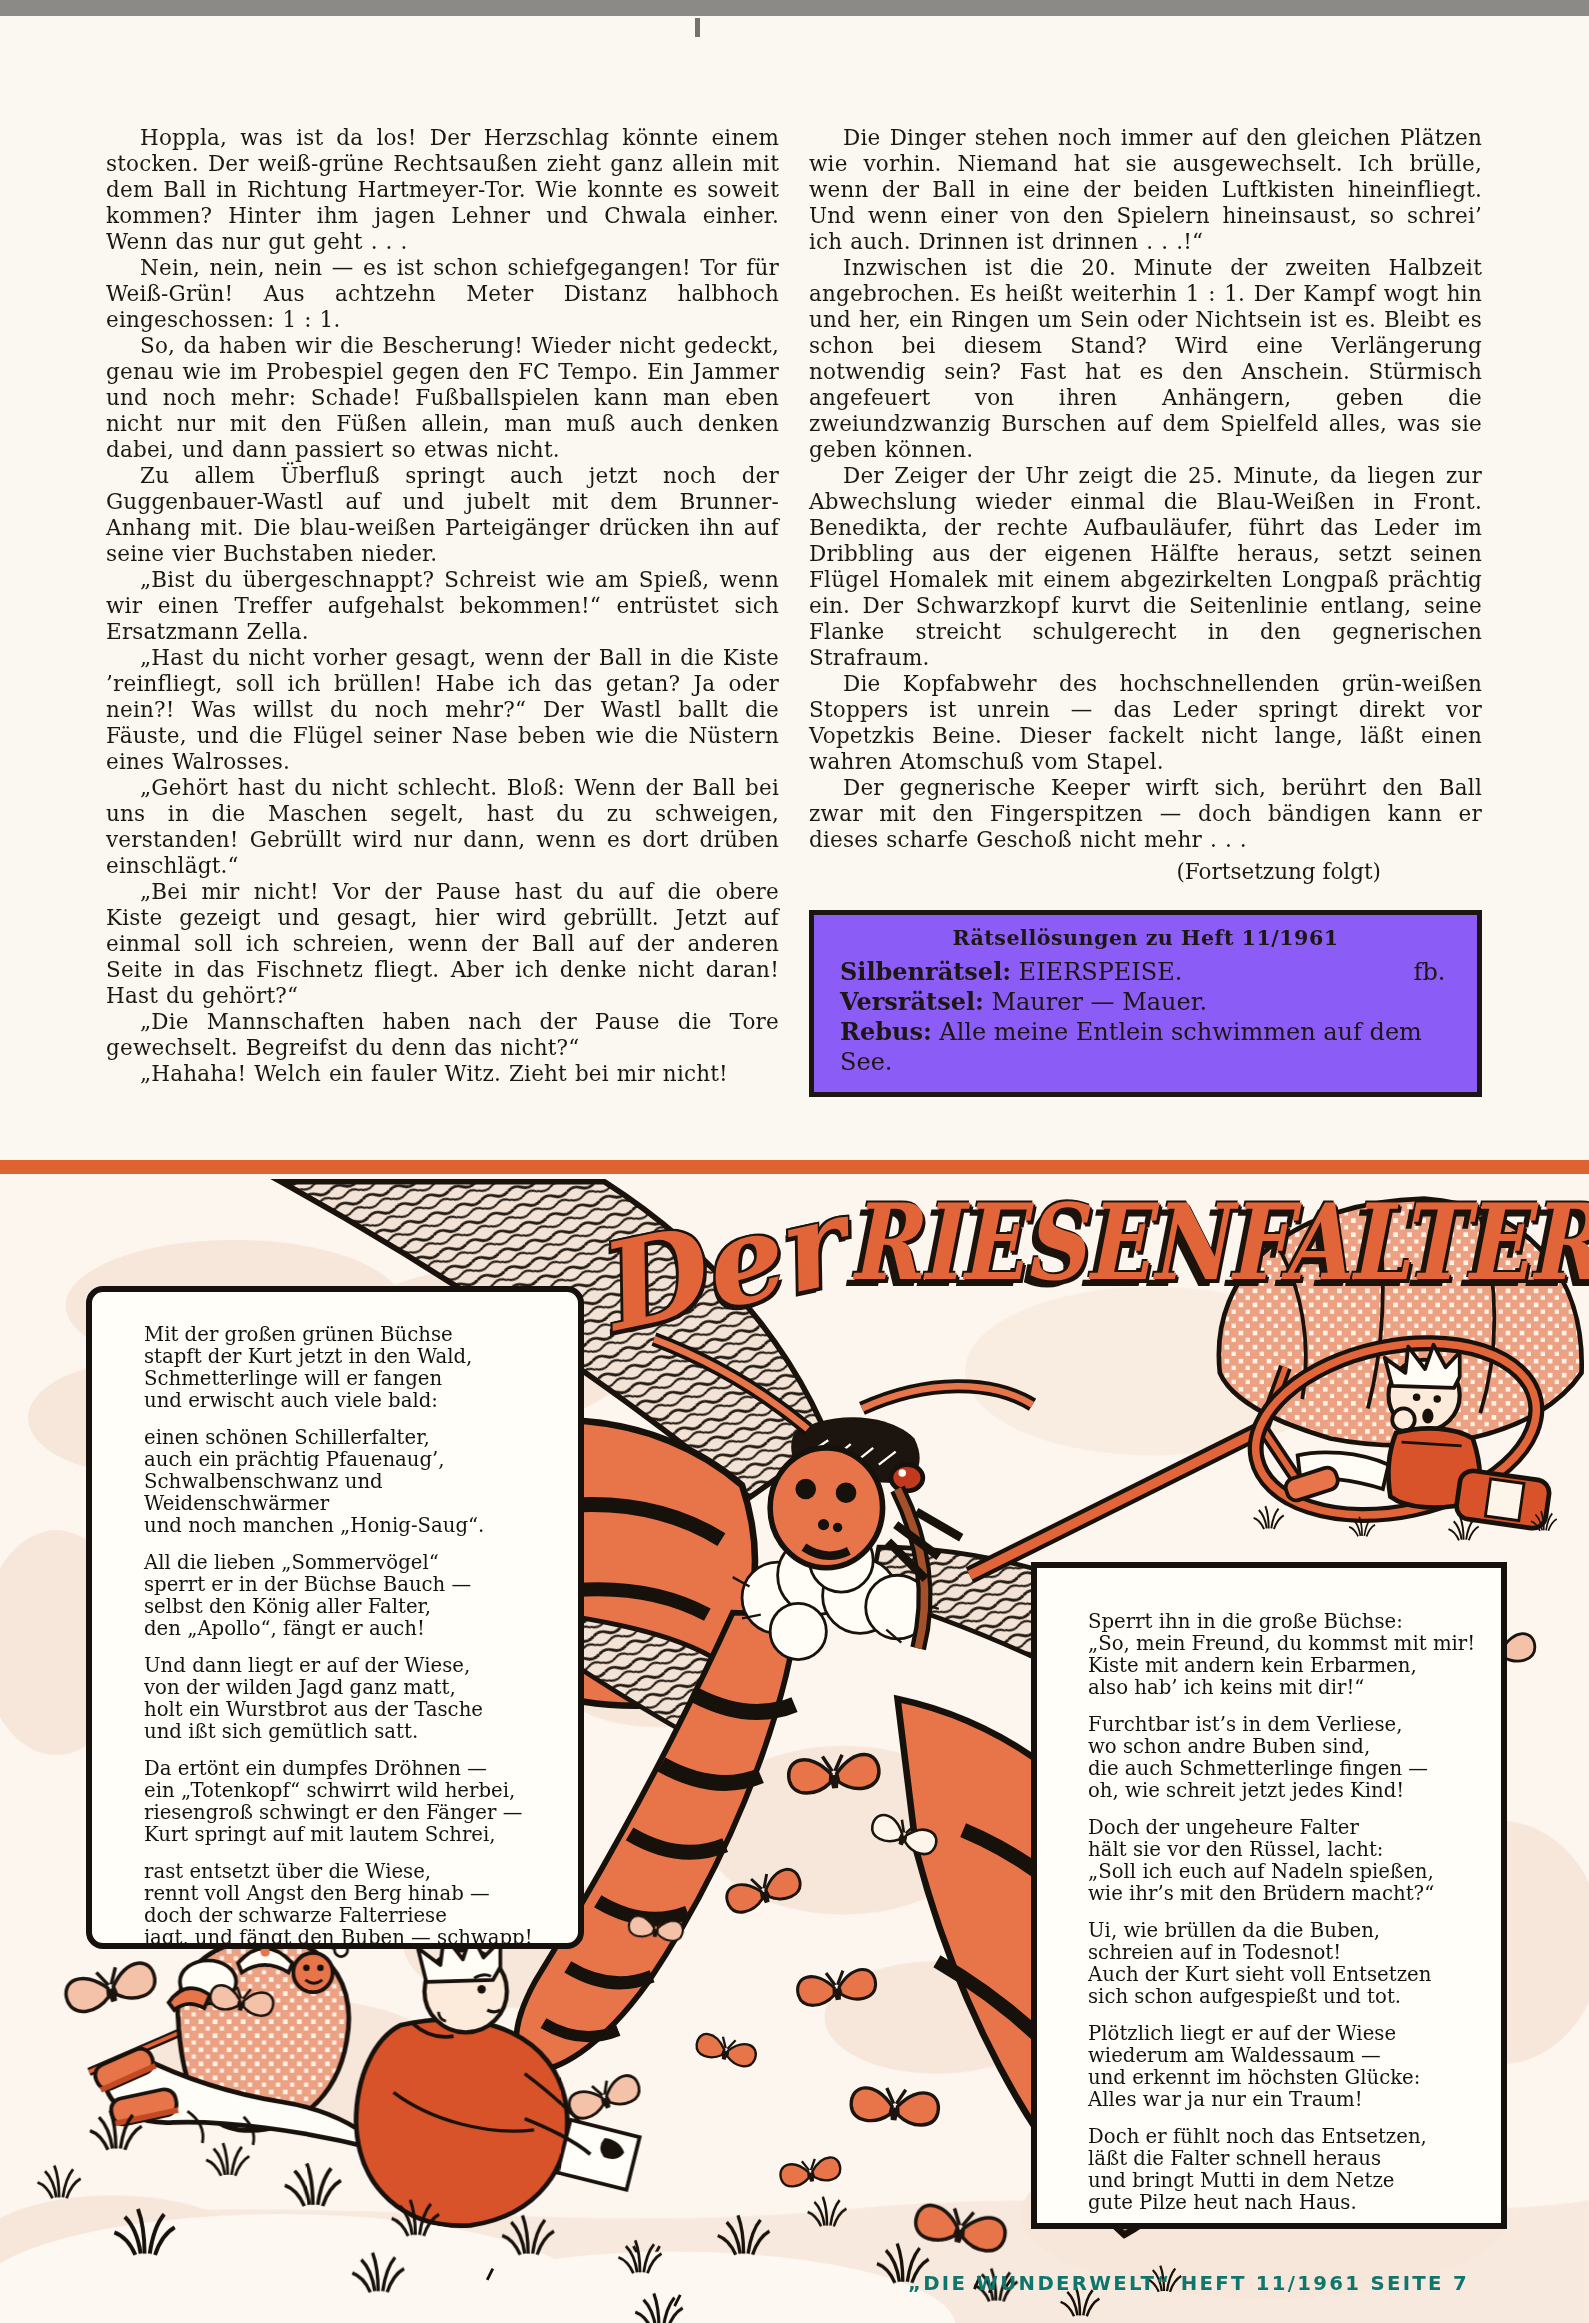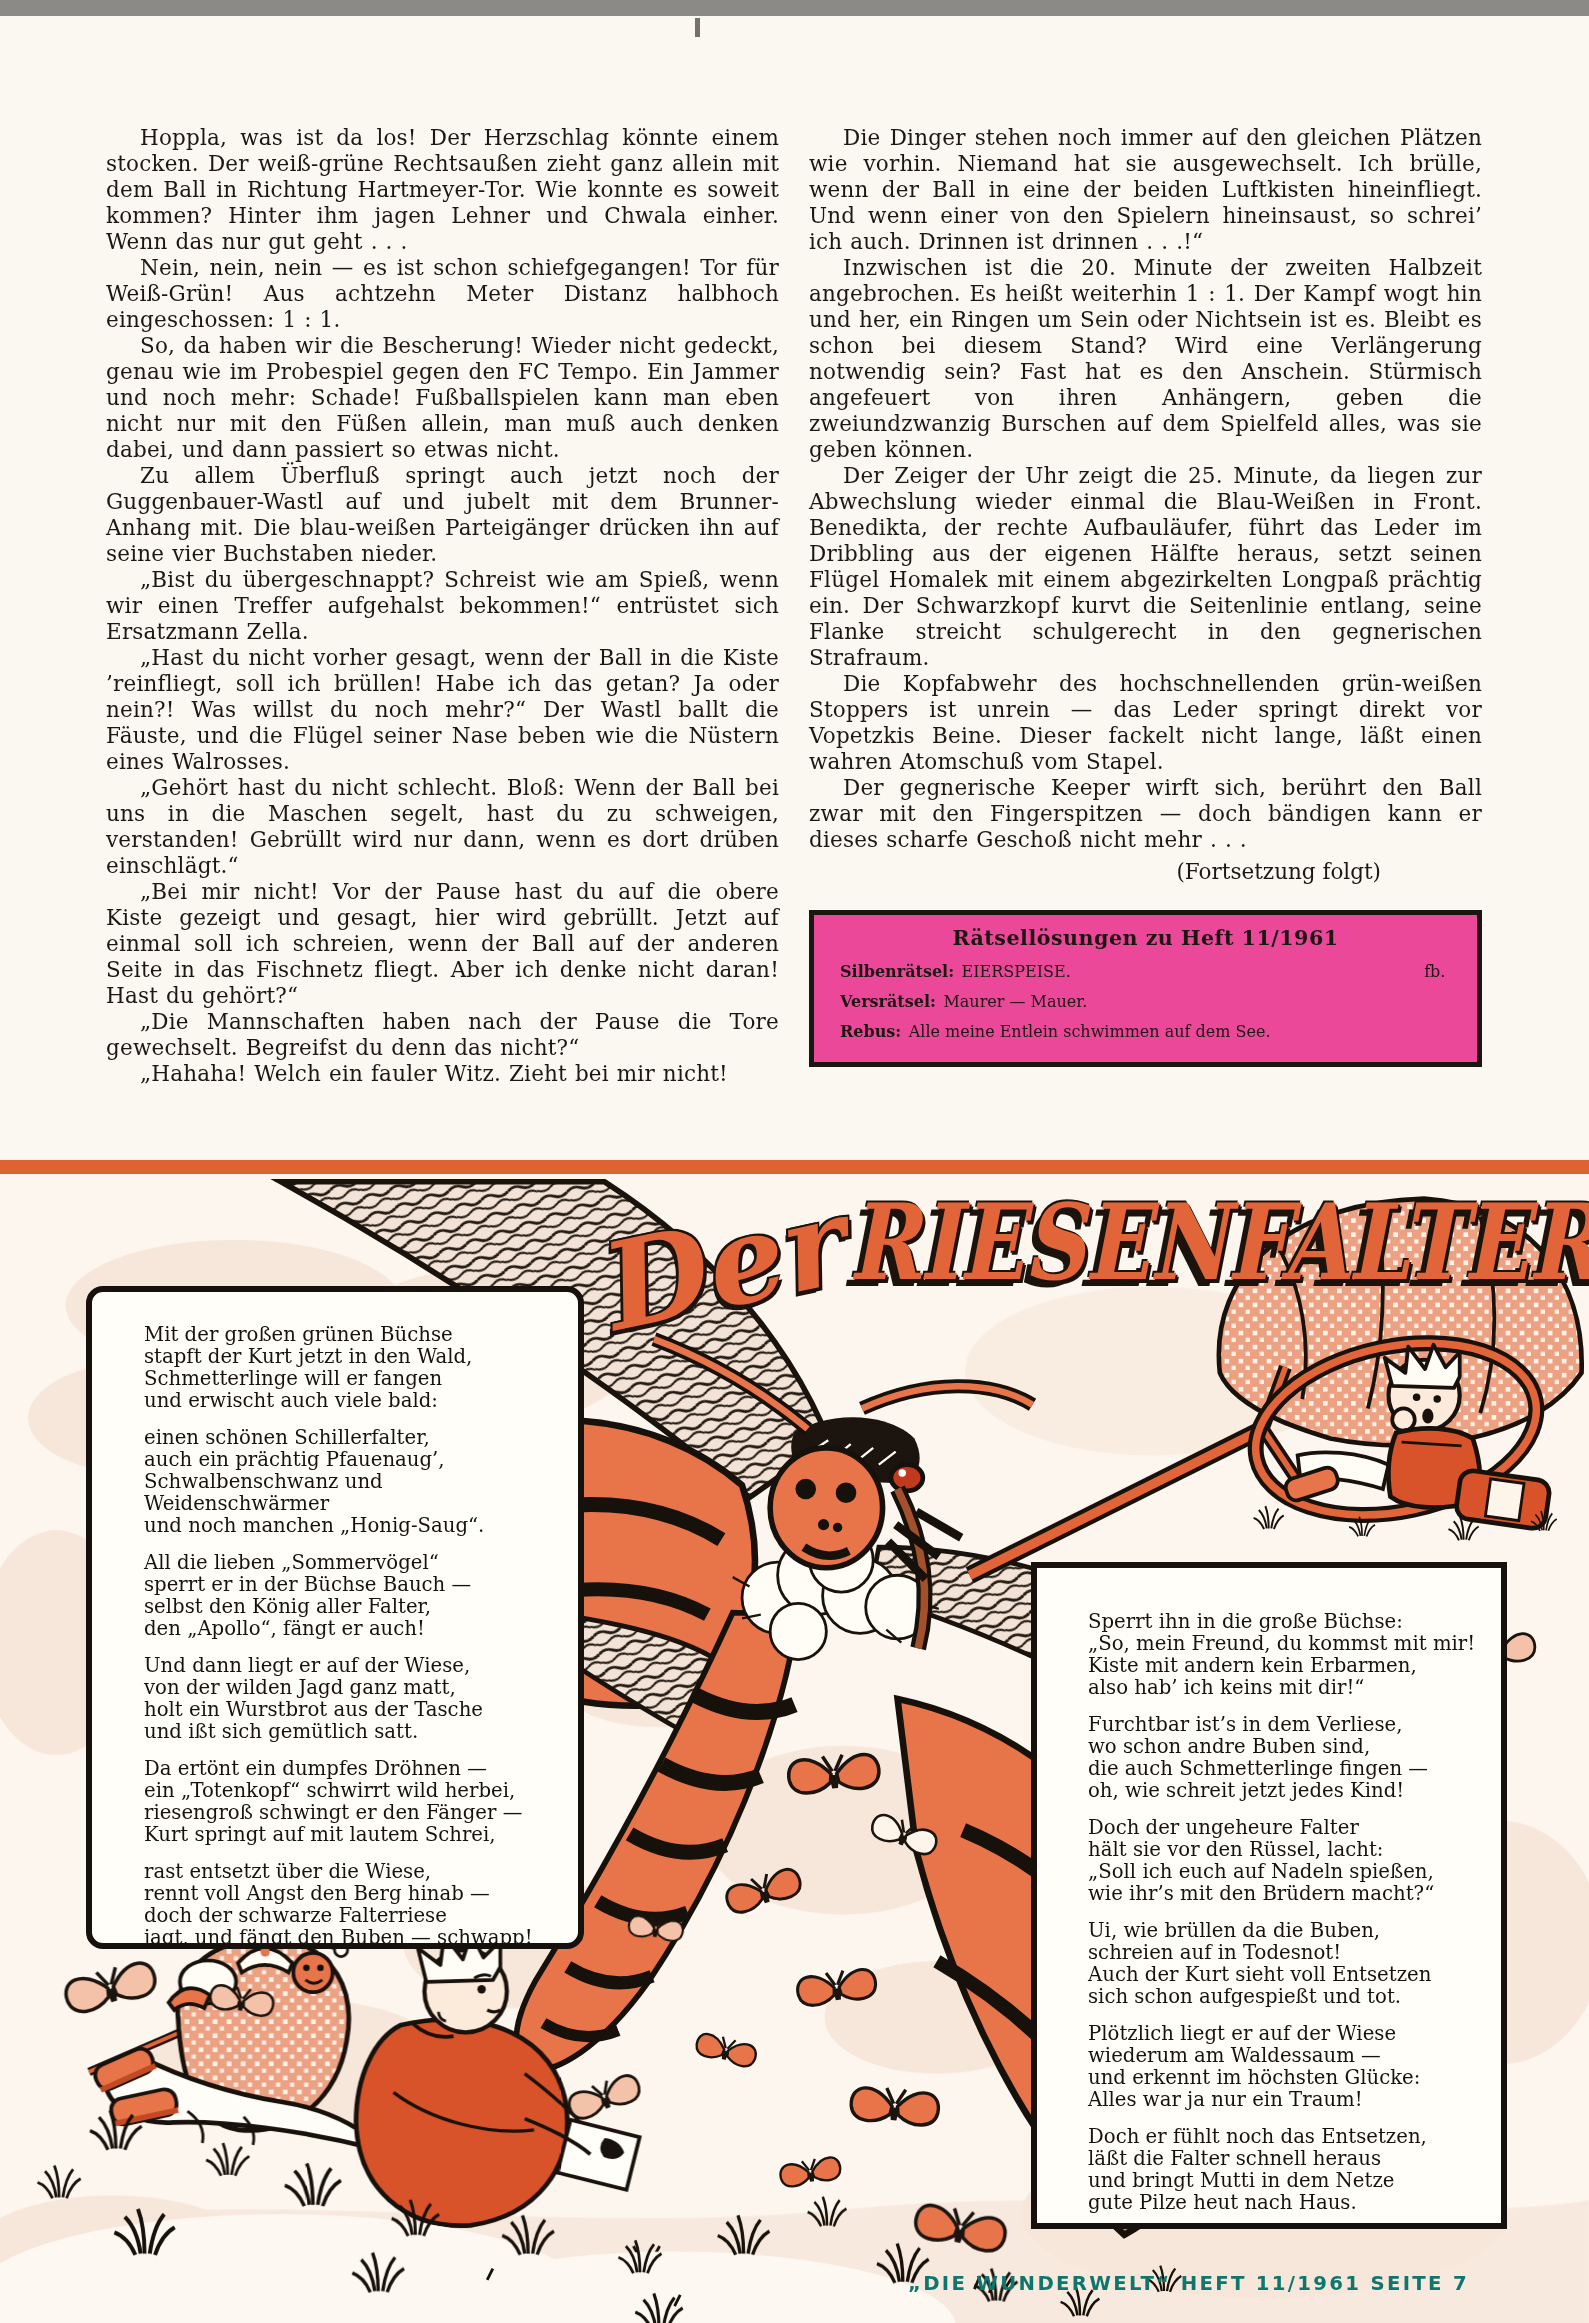--- a/index.html
+++ b/index.html
@@ -6,24 +6,24 @@
   .page{position:relative;width:1589px;height:2324px;margin:16px auto;background:#fbf8f2;
         overflow:hidden;font-family:"DejaVu Serif",serif;color:#1c1713;}
   
   .col{position:absolute;top:109px;width:673px;}
   .col-left{left:106px;}
   .col-right{left:809px;}
   .col p{margin:0;font-size:21.5px;line-height:26px;text-align:justify;text-indent:34px;
          word-spacing:0.9px;letter-spacing:0.2px;}
   .continuation{margin-top:5.6px;text-align:right;padding-right:101px;font-size:21.5px;}
   
-  .puzzle-box{margin-top:26px;border:5.6px solid #1b1611;background:#ec4899;
+  .puzzle-box{margin-top:26px;border:5.6px solid #1b1611;background:#8b5cf6;
               padding:11.2px 26px 15px 26px;box-sizing:border-box;}
   .pz-title{text-align:center;font-weight:bold;font-size:20.6px;margin-bottom:7.5px;letter-spacing:0.5px;}
-  .pz-row{position:relative;font-size:16px;line-height:30px;}
+  .pz-row{position:relative;font-size:24px;line-height:30px;}
   .pz-label{font-weight:bold;margin-right:7.5px;}
   .pz-note{position:absolute;right:5.6px;top:0;}
   
   .rule-orange{position:absolute;left:0;top:1144px;width:1589px;height:14px;background:#df6233;}
   
   .feature{position:absolute;left:0;top:1158px;width:1589px;height:1166px;background:#fdf6ee;}
   .feature svg{position:absolute;left:0;top:0;}
   .t-script{position:absolute;left:604px;top:19px;font-style:italic;font-weight:bold;
             font-size:120px;font-family:"DejaVu Serif",serif;color:#e2653a;transform:rotate(-12deg);
             text-shadow:-3.7px 4.7px 0 #1c130c,2.8px 3.7px 0 #1c130c,-1.9px -1.9px 0 #1c130c,1.9px -1.9px 0 #1c130c;}

